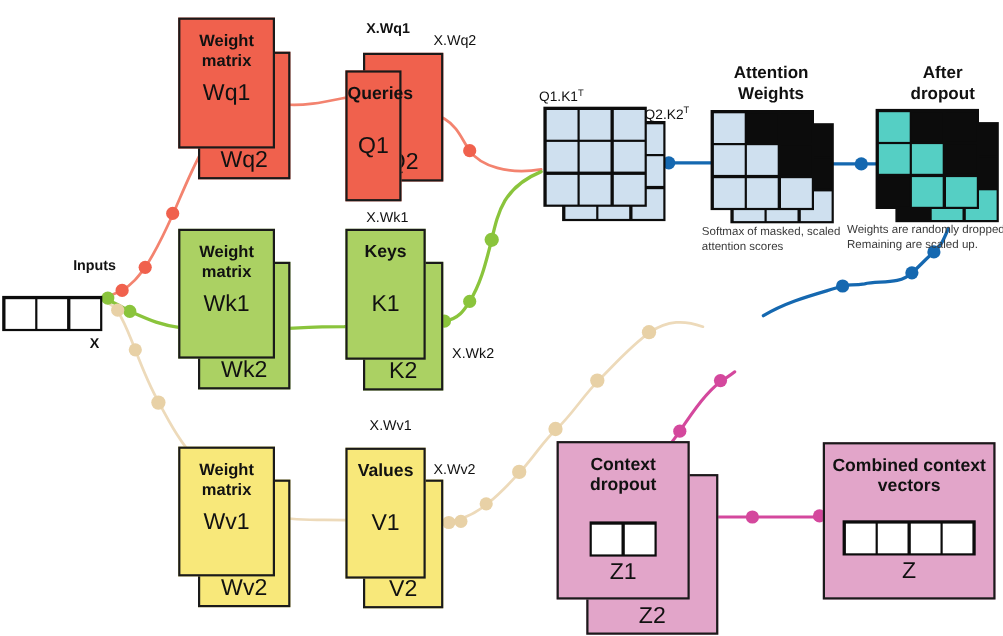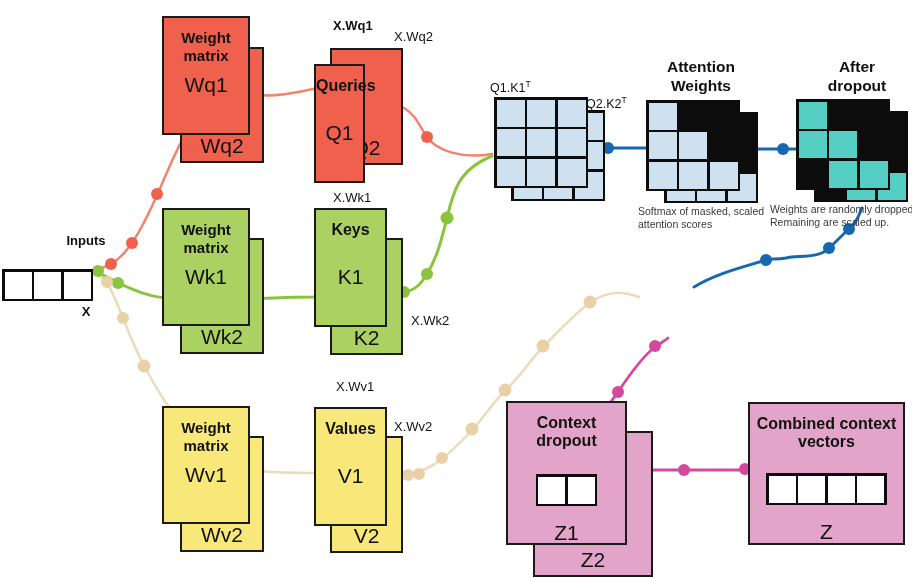--- a/index.html
+++ b/index.html
@@ -35,21 +35,21 @@
   .wcell{width:27px;height:27px;background:#fff;}
   .big-label{position:absolute;z-index:2;font-weight:700;font-size:13px;text-align:center;padding-left:38px;}
   .multiply{
     position:absolute;z-index:2;left:639px;top:278px;width:62px;height:62px;border-radius:50%;
     background:var(--multiply-gray,#d9d9d9);box-shadow:0 5px 4px rgba(0,0,0,.25);
     display:flex;align-items:center;justify-content:center;font-size:15.5px;
   }
   .inbox-wrap{position:absolute;z-index:2;}
   .zcells{margin:24px auto 0 auto;width:max-content;}
   .zcells.z4{margin-top:22px;}
-  .zname{font-size:21px;margin-top:15px;}
+  .zname{font-size:21px;margin-top:2px;}
 </style>
 </head>
 <body>
 
 <div class="canvas">
 
   <svg class="wires" width="912" height="578" viewBox="0 0 912 578">
     <g fill="none" stroke-linecap="round">
       <path stroke="var(--line-red)" stroke-width="2.5" d="M 97 270 C 104 267 107 266 111 264 C 121 258 126 251 132 243 C 142 228 150 211 158 193 C 172 161 186 124 207 107 C 227 91 243 94 258 95 C 278 97 298 92 318 88 C 345 83 380 95 404 108 C 416 115 420 127 427 137 C 437 151 462 159 492 154"></path>
       <path stroke="var(--line-green)" stroke-width="3" d="M 95 272 C 105 275 110 279 118 283 C 136 291 147 296 165 298 C 195 302 225 300 250 299 C 275 298 290 297 313 297 C 345 296 375 295 404 292 C 417 290 422 282 427 274 C 438 256 442 237 447 218 C 453 192 458 170 492 156"></path>

